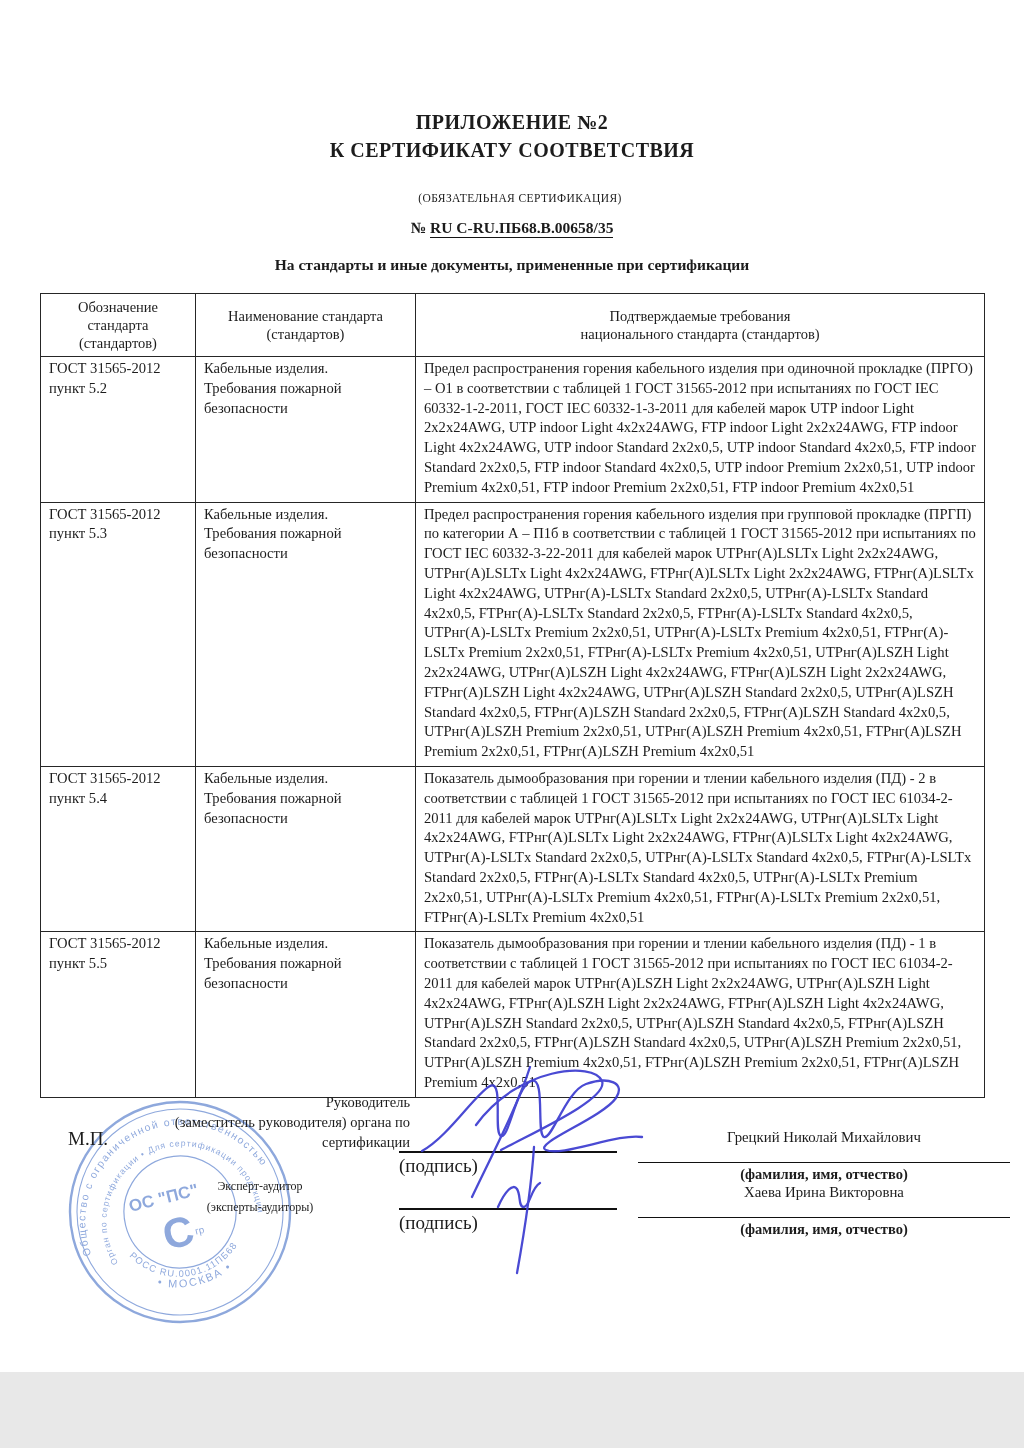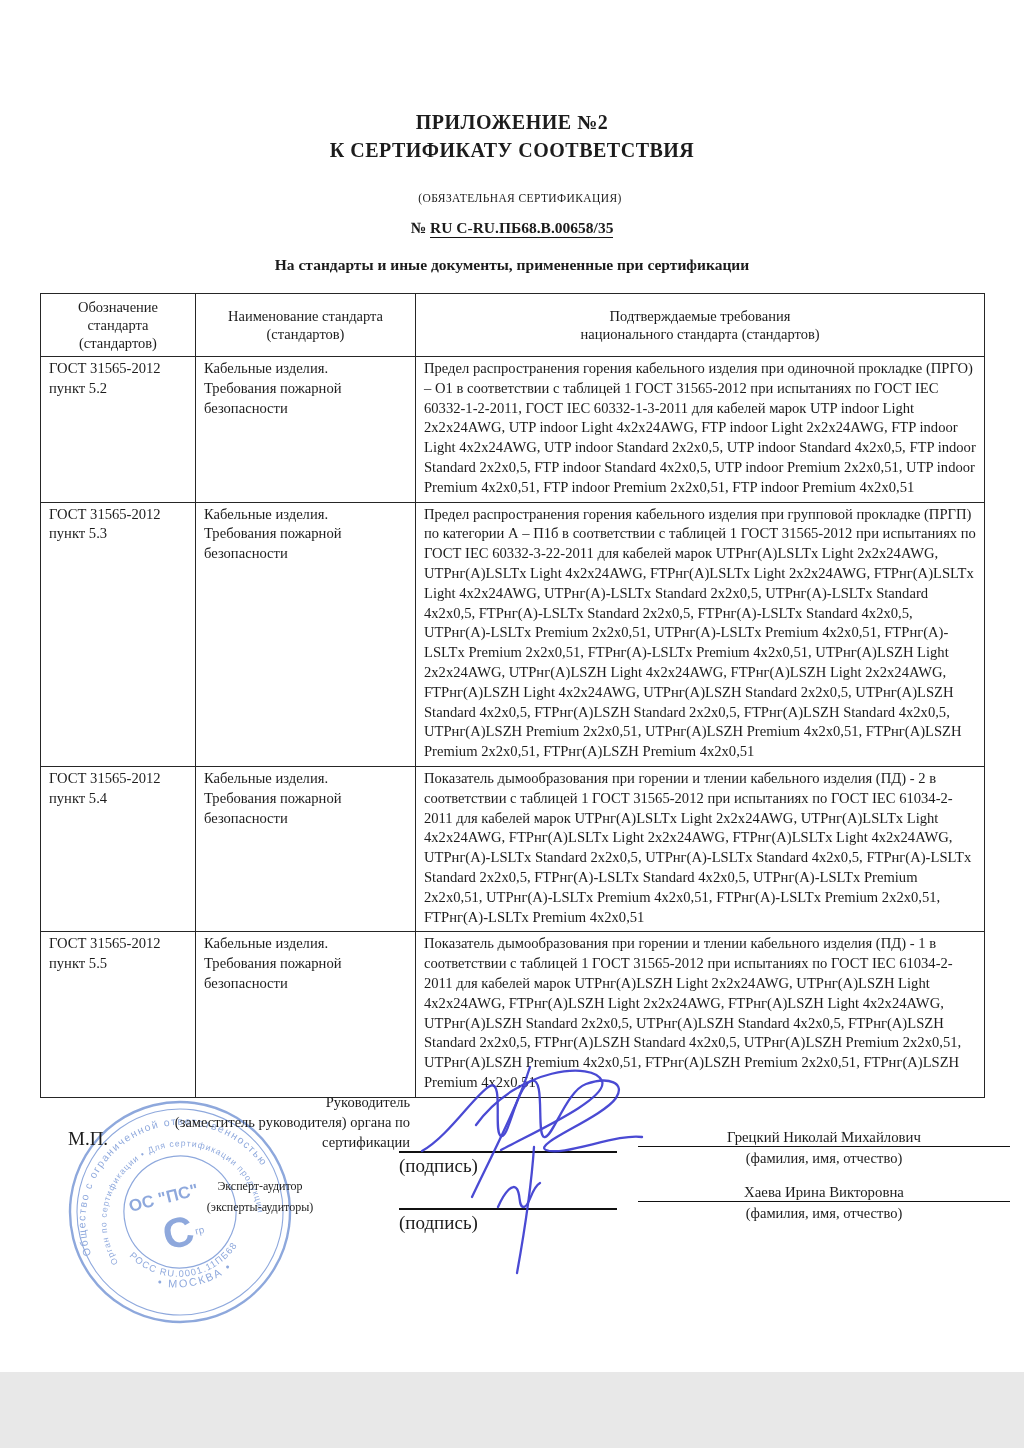--- a/index.html
+++ b/index.html
@@ -68,24 +68,24 @@
     position:absolute;left:110px;top:1176px;width:300px;
     text-align:center;font-size:12px;line-height:21px;white-space:pre-line;
   }
   .sig-line{position:absolute;border-bottom:2px solid #111;}
   .sig-line.s1{left:399px;top:1131px;width:218px;height:20px;}
   .sig-line.s2{left:399px;top:1188px;width:218px;height:20px;}
   .sig-caption{position:absolute;width:218px;text-align:left;font-size:19px;}
   .sig-caption.c1{left:399px;top:1155px;}
   .sig-caption.c2{left:399px;top:1212px;}
   .name-block{position:absolute;width:372px;text-align:center;font-size:14.8px;}
-  .name-line{border-bottom:1.8px solid #111;padding-bottom:0;}
+  .name-line{border-bottom:1.8px solid #111;padding-bottom:16px;}
   .name-block.n1{left:638px;top:1129px;}
   .name-block.n2{left:638px;top:1184px;}
-  .name-caption{font-size:14.5px;margin-top:3px;}
+  .name-caption{font-size:14.5px;margin-top:3px;font-weight:bold;}
   
   .stamp-svg{position:absolute;left:62px;top:1094px;opacity:.62;transform:rotate(-14deg);}
   .sign-svg{position:absolute;left:380px;top:1055px;}
   
   .footer-note{
     position:absolute;left:68px;top:1274px;width:900px;
     font-size:15px;line-height:22px;
   }
 </style>
 </head>

